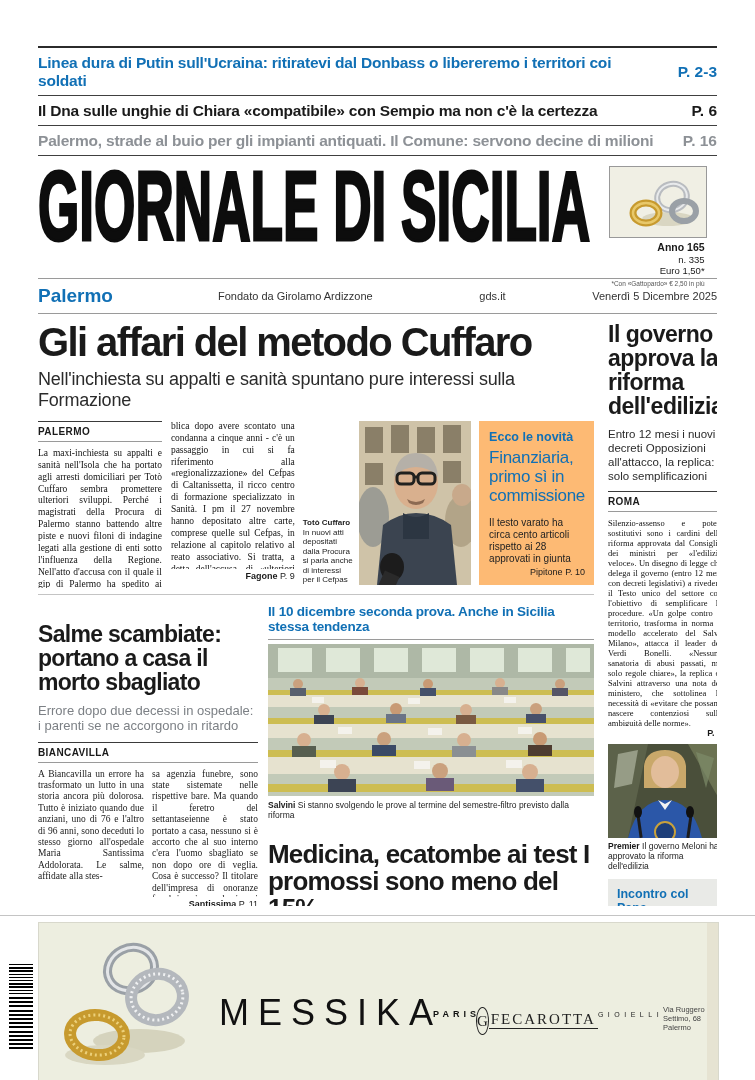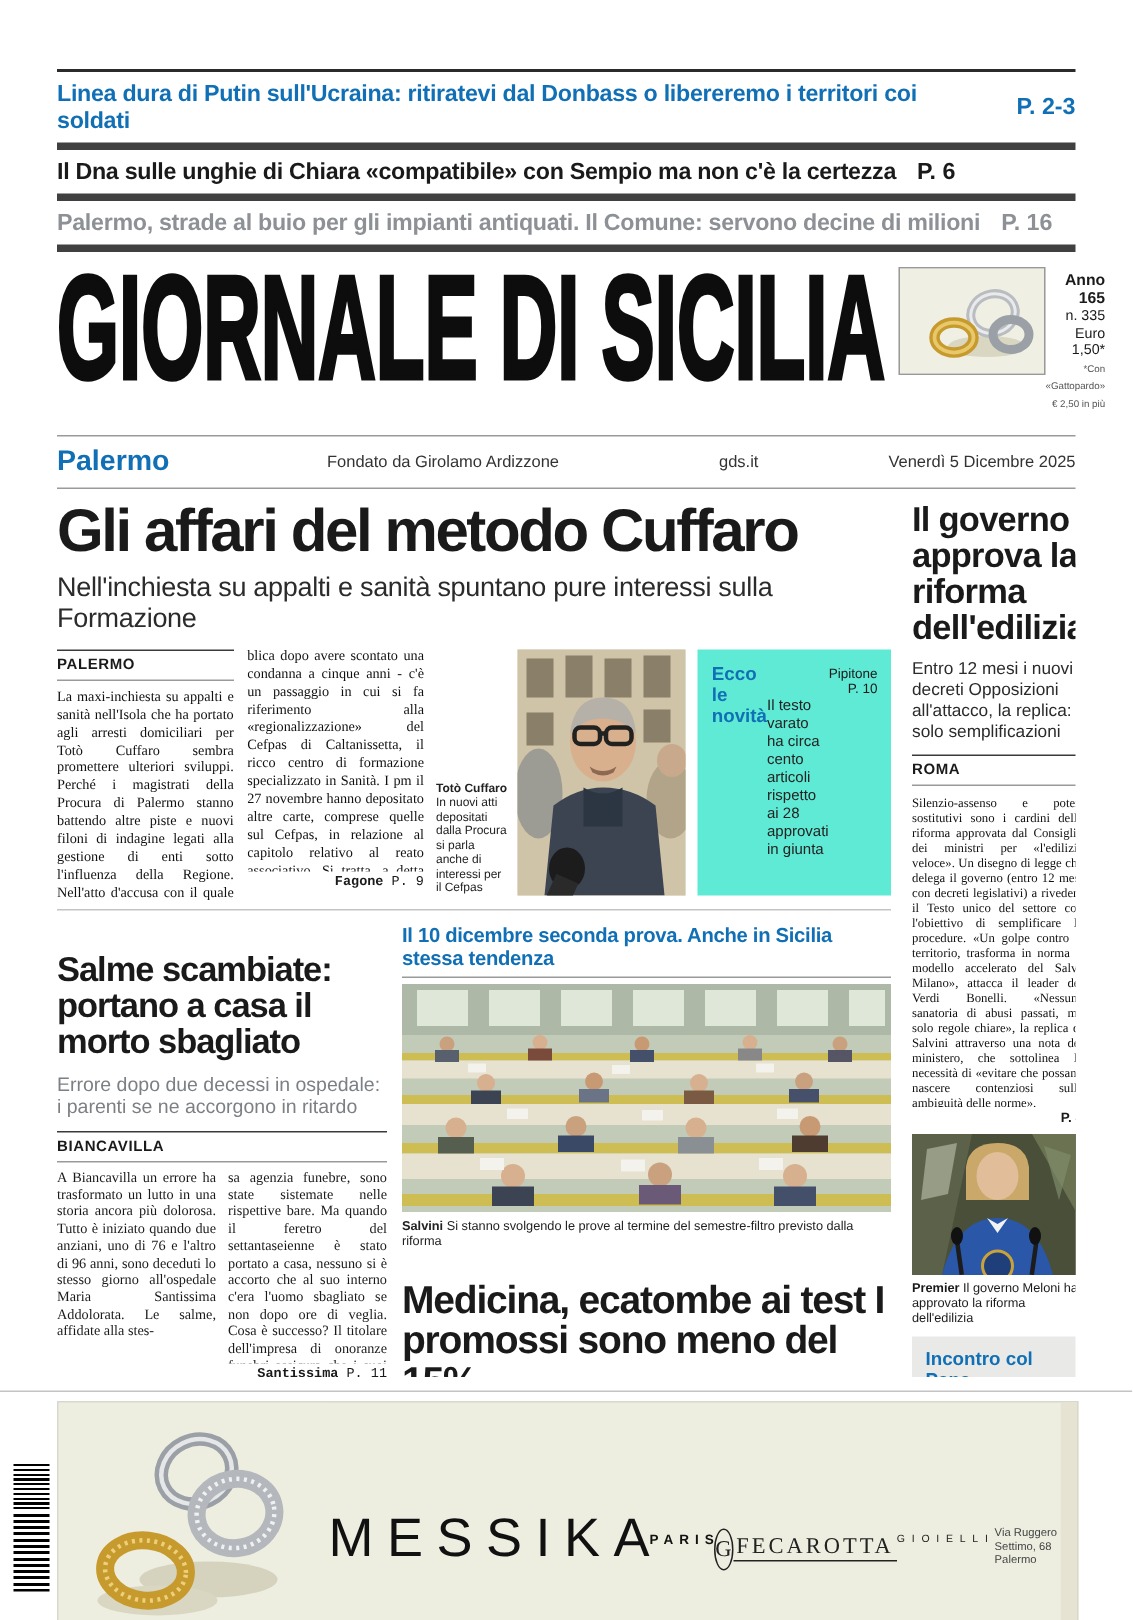--- a/index.html
+++ b/index.html
@@ -1,31 +1,31 @@
 <!DOCTYPE html>
 <html><head>
 <meta charset="utf-8">
 <style>
   html,body{margin:0;padding:0;background:#ffffff;}
   .page{position:relative;width:755px;height:1080px;background:#fff;overflow:hidden;
         font-family:"Liberation Sans",sans-serif;color:#1a1a1a;}
 
   
   .topstrip{margin:46px 38px 0 38px;border-top:2px solid #2b2b2b;}
-  .tsrow{display:flex;align-items:center;justify-content:flex-start;
-         padding:6px 0 5px 0;border-bottom:5px solid #404040;}
+  .tsrow{display:flex;align-items:center;justify-content:space-between;
+         padding:6px 0 5px 0;border-bottom:1px solid #404040;}
   .tsrow .hl{font-weight:bold;font-size:15.5px;letter-spacing:-0.2px;}
   .tsrow .pg{font-weight:bold;font-size:15.5px;margin-left:14px;white-space:nowrap;}
   .c-blue{color:#1170b5;} .c-black{color:#1a1a1a;} .c-gray{color:#8d9196;}
 
   
   .masthead{display:flex;justify-content:space-between;align-items:flex-start;
             margin:10px 38px 0 38px;height:108px;}
   .mast-title svg{display:block;}
-  .mast-right{display:flex;flex-direction:row;align-items:flex-start;width:118px;}
+  .mast-right{display:flex;flex-direction:column;align-items:center;width:118px;}
   .teaser{width:96px;height:70px;border:1px solid #999;background:#f0efe4;}
   .mast-info{text-align:right;margin-top:4px;font-size:9.5px;line-height:11.5px;}
   .mast-info .b{font-weight:bold;font-size:10.5px;}
   .mast-note{font-size:6.5px;color:#555;margin-top:1px;}
 
   
   .dateline{margin:4px 38px 0 38px;border-top:1px solid #9a9a9a;border-bottom:1px solid #9a9a9a;
             display:flex;align-items:center;padding:6px 0;}
   .ed{color:#1170b5;font-weight:bold;font-size:19px;width:180px;}
   .founded{font-size:11px;color:#333;width:220px;}
@@ -41,28 +41,28 @@
   .lead-hl{font-size:40px;font-weight:bold;letter-spacing:-1.6px;line-height:1.02;margin:2px 0 6px 0;}
   .lead-sub{font-size:18px;color:#2b2b2b;letter-spacing:-0.2px;margin-bottom:10px;}
 
   .kicker{font-weight:bold;font-size:10px;letter-spacing:0.4px;border-top:1px solid #3a3a3a;
           border-bottom:1px solid #9a9a9a;padding:4px 0;margin-bottom:6px;}
   .serif{font-family:"Liberation Serif",serif;text-align:justify;}
   .lead-row{display:flex;height:164px;}
   .lead-c1{width:128px;}
   .lead-c2{width:128px;margin-left:9px;display:flex;flex-direction:column;}
   .lead-body{font-size:9.5px;line-height:11.9px;color:#111;overflow:hidden;}
-  .byline{font-size:9px;text-align:right;margin-top:2px;font-family:Liberation Mono, monospace;}
+  .byline{font-size:9px;text-align:right;margin-top:2px;}
   .byline .b{font-weight:bold;}
   .capcol{width:52px;margin-left:8px;display:flex;flex-direction:column;justify-content:flex-end;}
   .capcol .cap{font-size:8px;line-height:9.5px;color:#222;}
   .capcol .cap .b{font-weight:bold;}
   .leadphoto{width:112px;height:164px;margin-left:6px;background:#cfc3a8;}
-  .newsbox{flex:1;margin-left:8px;background:#5eead4;padding:9px 9px 24px 10px;
-           display:flex;flex-direction:row;}
+  .newsbox{flex:1;margin-left:8px;background:#fdba74;padding:9px 9px 8px 10px;
+           display:flex;flex-direction:column;}
   .newsbox .nk{color:#1170b5;font-weight:bold;font-size:12.5px;margin-bottom:4px;}
   .newsbox .nt{color:#1170b5;font-size:17px;line-height:1.12;letter-spacing:-0.3px;}
   .newsbox .nb{font-size:10px;line-height:12px;margin-top:auto;color:#222;}
   .newsbox .nby{font-size:9px;text-align:right;margin-top:2px;}
 
   .hr{border:none;border-top:1px solid #c4c4c4;margin:9px 0;}
 
   .band{display:flex;}
   .salme{width:220px;}
   .salme-hl{font-size:23px;font-weight:bold;letter-spacing:-0.7px;line-height:1.04;margin-bottom:8px;}
@@ -211,20 +211,21 @@
             <line x1="55" y1="56" x2="59" y2="56" stroke="#21211f" stroke-width="3"></line>
             <path d="M48 78 Q57 84 66 78 L64 82 Q57 86 50 82Z" fill="#8c6a52"></path>
             <path d="M18 164 L24 104 Q40 92 57 92 Q76 92 92 104 L98 164Z" fill="#3b4450"></path>
             <path d="M44 92 Q57 100 70 92 L70 118 L44 118Z" fill="#2c3642"></path>
             <ellipse cx="33" cy="146" rx="12" ry="14" fill="#1c1c1c"></ellipse>
             <rect x="22" y="152" width="16" height="16" transform="rotate(24 30 160)" fill="#2a2a2a"></rect>
           </svg>
         </div>
         <div class="newsbox">
           <div class="nk">Ecco le novità</div>
+          <div class="nt">Finanziaria, primo sì in commissione</div>
           <div class="nb">Il testo varato ha circa cento articoli rispetto ai 28 approvati in giunta</div>
           <div class="nby">
             <span class="b">Pipitone</span>
             <span>P. 10</span>
           </div>
         </div>
       </div>
 
       <hr class="hr">
 

